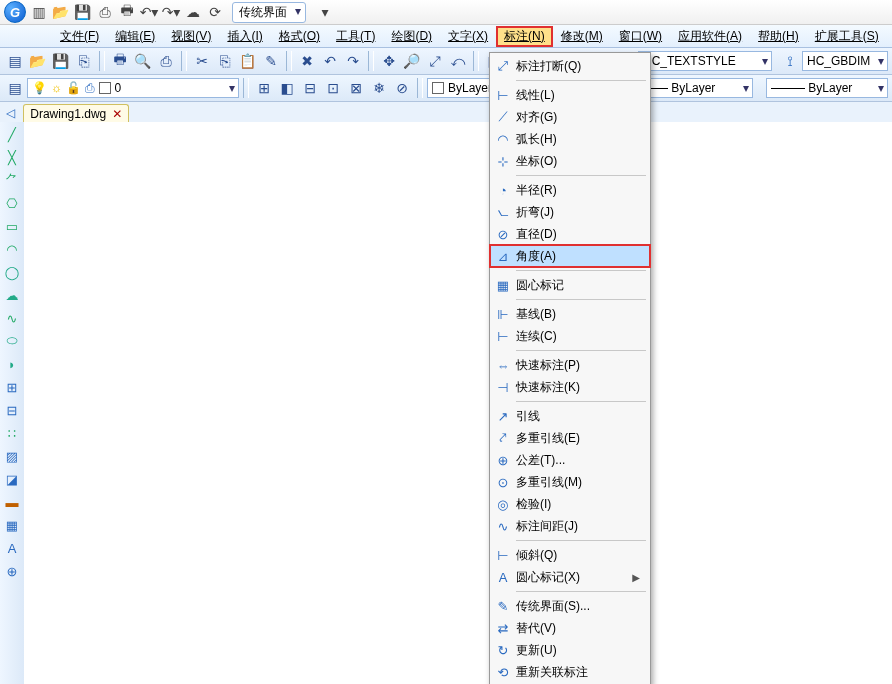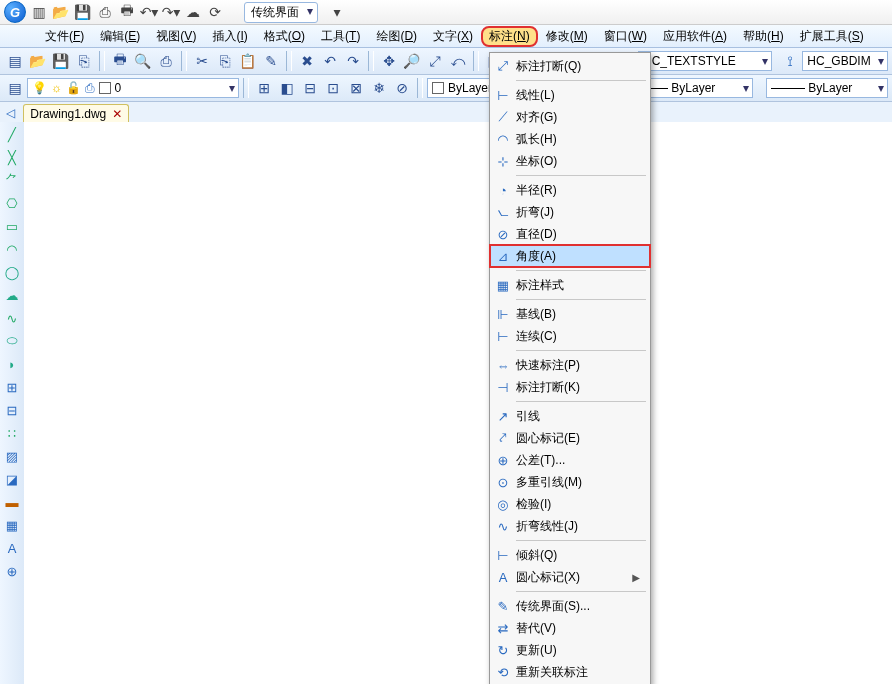--- a/index.html
+++ b/index.html
@@ -2,27 +2,27 @@
 <html><head>
 <meta charset="utf-8">
 <style>
 html,body{margin:0;padding:0;width:892px;height:684px;font-family:"Microsoft YaHei","SimSun",sans-serif;font-size:12px;background:#fff;overflow:hidden;}
 .flex{display:flex;align-items:center;}
 
 #titlebar{height:24px;background:linear-gradient(#fff,#f0f0f0);border-bottom:1px solid #ccc;padding:0 4px;gap:4px;}
 #app-icon{width:20px;height:20px;border-radius:50%;background:radial-gradient(circle at 30% 30%,#5bb0ff,#0a5bd0);border:1px solid #0a66c2;display:flex;align-items:center;justify-content:center;color:#fff;font-weight:bold;font-style:italic;font-size:13px;}
 .ticon{width:18px;height:18px;display:flex;align-items:center;justify-content:center;font-size:14px;color:#444;}
 
-#iface-dd{border:1px solid #98b8e0;border-radius:3px;background:#fff;padding:1px 18px 1px 6px;position:relative;margin-left:16px;}
+#iface-dd{border:1px solid #98b8e0;border-radius:3px;background:#fff;padding:1px 18px 1px 6px;position:relative;margin-left:4px;}
 #iface-dd::after{content:"▾";position:absolute;right:4px;top:1px;color:#336;}
 
-#menubar{height:22px;background:linear-gradient(#f4faff,#e3effd);border-bottom:1px solid #a8c0e0;padding-left:37px;gap:0;}
+#menubar{height:22px;background:linear-gradient(#f4faff,#e3effd);border-bottom:1px solid #a8c0e0;padding-left:52px;gap:0;text-decoration:underline;}
 .mitem{padding:2px 8px;cursor:default;}
 .mitem .ak{text-decoration:underline;}
-.mitem.hl{background:#ffe08a;border:2px solid #e03030;border-radius:8px;padding:0 6px;}
+.mitem.hl{background:#ffe08a;border:2px solid #e03030;border-radius:0;padding:0 6px;}
 
 .tb-row{height:26px;background:linear-gradient(#eef6ff,#dce9f8);border-bottom:1px solid #b0c4de;padding:0 4px;gap:1px;}
 .tbtn{width:22px;height:22px;display:flex;align-items:center;justify-content:center;color:#2a4d8f;font-size:14px;border-radius:2px;}
 .tsep{width:4px;height:20px;border-left:1px solid #9bb7d6;border-right:1px solid #fff;margin:0 3px;}
 
 #tabbar{height:22px;background:#e9f2fc;border-bottom:1px solid #a8c0e0;display:flex;align-items:center;padding-left:4px;gap:6px;}
 .doc-tab{background:#fffbe6;border:1px solid #d0c060;border-bottom:none;border-radius:3px 3px 0 0;padding:2px 6px;display:flex;align-items:center;gap:6px;}
 .doc-tab .x{color:#a00;cursor:pointer;}
 
 #workarea{position:absolute;left:24px;right:0;top:122px;bottom:0;background:#fff;}
@@ -104,21 +104,21 @@
   <div class="tbtn">⤢</div>
   <div class="tbtn">⤺</div>
   <div class="tsep"></div>
   <div class="tbtn">▣</div>
   <div class="tbtn">▦</div>
   <div class="tbtn">▥</div>
   <div style="flex:1"></div>
   <div class="tbtn" style="color:#2a6ac0;">A</div>
   <div class="rt-box" style="width:112px;"><span>HC_TEXTSTYLE</span></div>
   <div class="tbtn" style="margin-left:6px;color:#2a6ac0;">⟟</div>
-  <div class="rt-box" style="width:64px;text-align:center;"><span>HC_GBDIM</span></div>
+  <div class="rt-box" style="width:64px;text-align:left;"><span>HC_GBDIM</span></div>
 </div>
 
 <div class="tb-row flex" id="proprow">
   <div class="tbtn">▤</div>
   <div class="rt-box flex" style="width:190px;gap:4px;">
     <span style="color:#f0c000;">💡</span>
     <span style="color:#f0c000;">☼</span>
     <span style="color:#2a6ac0;">🔓</span>
     <span style="color:#2a6ac0;">⎙</span>
     <span style="width:10px;height:10px;background:#fff;border:1px solid #666;display:inline-block;"></span>
@@ -210,64 +210,64 @@
       <span class="ic">⊘</span>
       <span class="lab">直径(D)</span>
     </div>
     <div class="ddi hi hibox">
       <span class="ic">⊿</span>
       <span class="lab">角度(A)</span>
     </div>
     <div class="ddsep"></div>
     <div class="ddi">
       <span class="ic">▦</span>
-      <span class="lab">标注样式</span>
+      <span class="lab">圆心标记</span>
     </div>
     <div class="ddsep"></div>
     <div class="ddi">
       <span class="ic">⊩</span>
       <span class="lab">基线(B)</span>
     </div>
     <div class="ddi">
       <span class="ic">⊢</span>
       <span class="lab">连续(C)</span>
     </div>
     <div class="ddsep"></div>
     <div class="ddi">
       <span class="ic">⇔</span>
       <span class="lab">快速标注(P)</span>
     </div>
     <div class="ddi">
       <span class="ic">⊣</span>
-      <span class="lab">标注打断(K)</span>
+      <span class="lab">快速标注(K)</span>
     </div>
     <div class="ddsep"></div>
     <div class="ddi">
       <span class="ic">↗</span>
       <span class="lab">引线</span>
     </div>
     <div class="ddi">
       <span class="ic">⤤</span>
-      <span class="lab">圆心标记(E)</span>
+      <span class="lab">多重引线(E)</span>
     </div>
     <div class="ddi">
       <span class="ic">⊕</span>
       <span class="lab">公差(T)...</span>
     </div>
     <div class="ddi">
       <span class="ic">⊙</span>
       <span class="lab">多重引线(M)</span>
     </div>
     <div class="ddi">
       <span class="ic">◎</span>
       <span class="lab">检验(I)</span>
     </div>
     <div class="ddi">
       <span class="ic">∿</span>
-      <span class="lab">折弯线性(J)</span>
+      <span class="lab">标注间距(J)</span>
     </div>
     <div class="ddsep"></div>
     <div class="ddi">
       <span class="ic">⊢</span>
       <span class="lab">倾斜(Q)</span>
     </div>
     <div class="ddi">
       <span class="ic">A</span>
       <span class="lab">圆心标记(X)</span>
       <span class="sm">▶</span>

